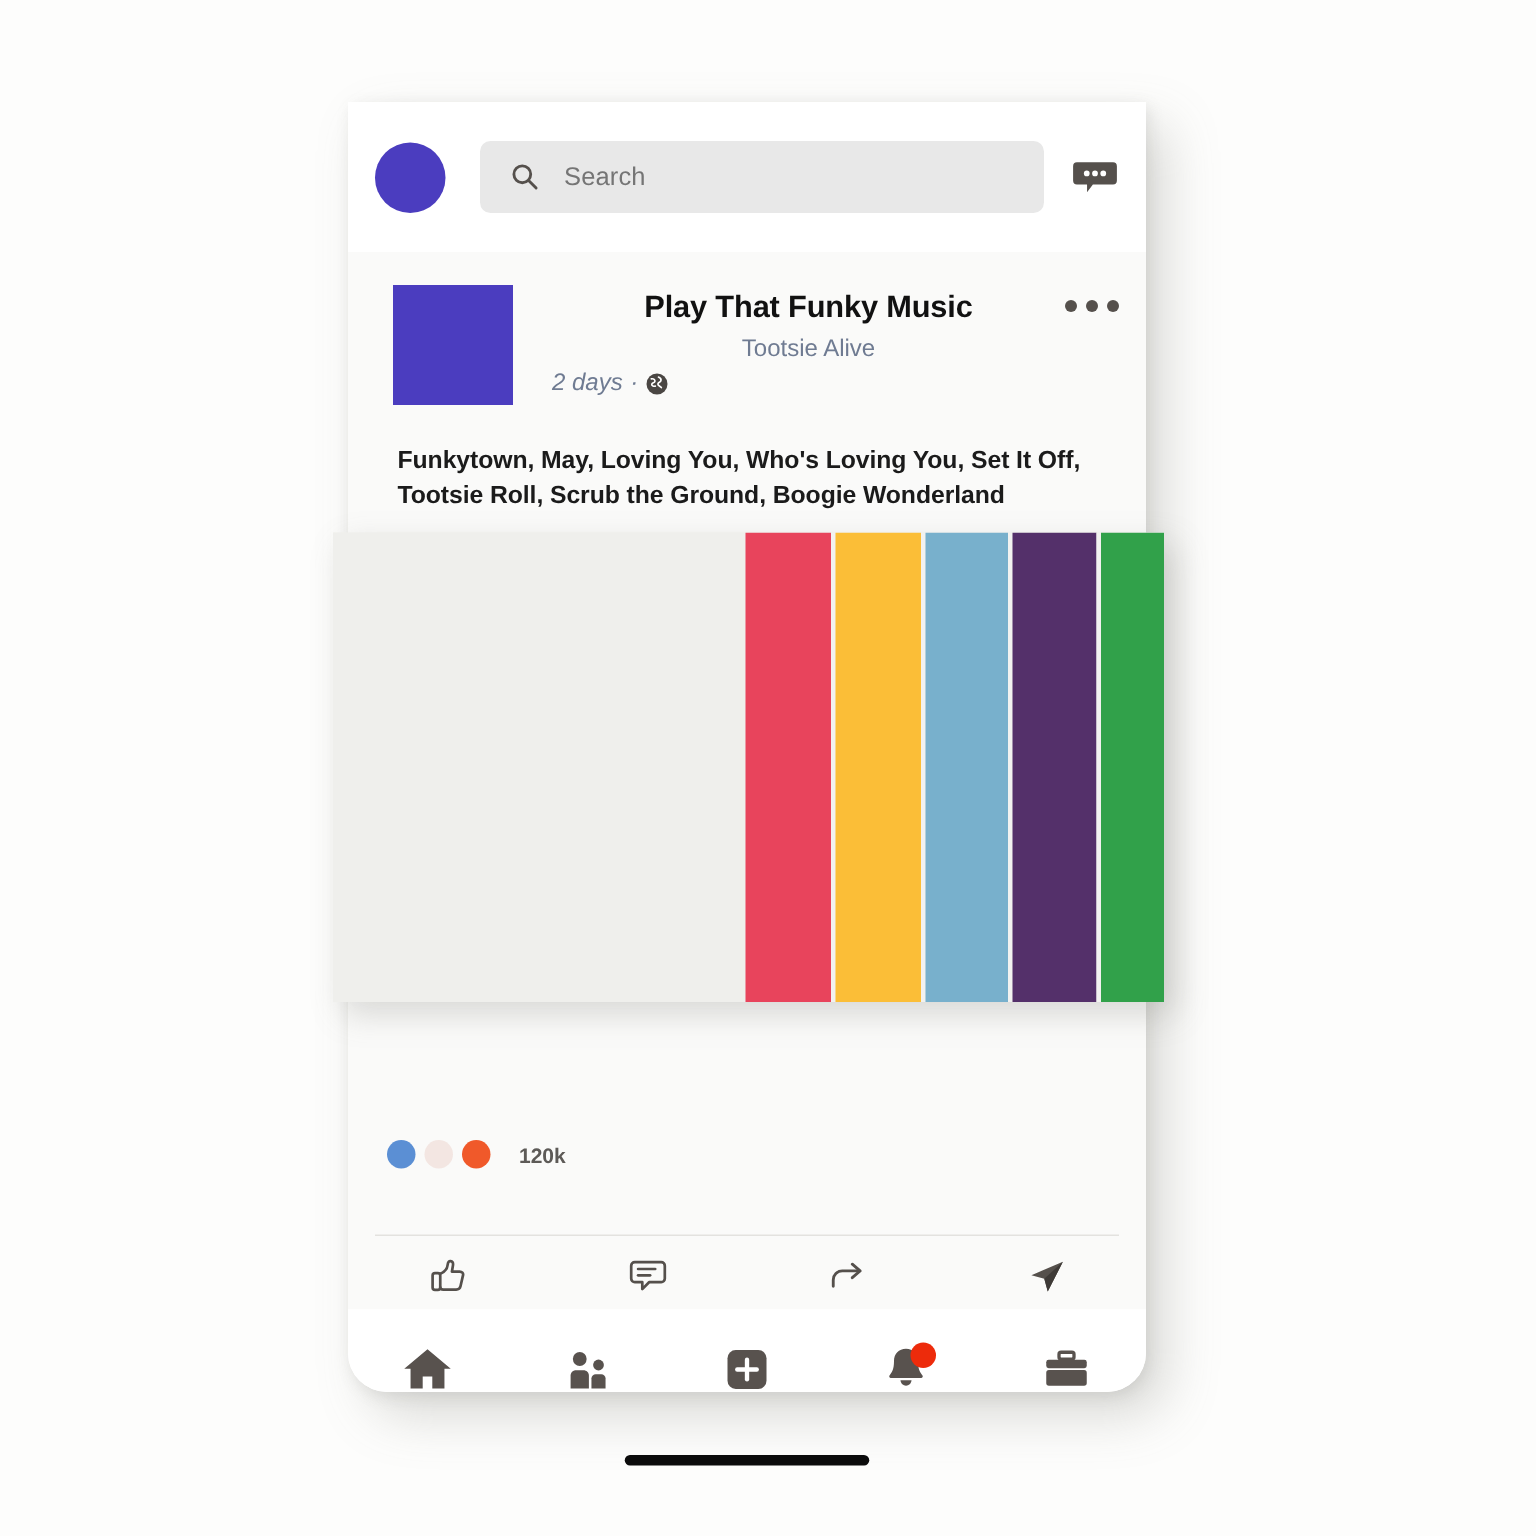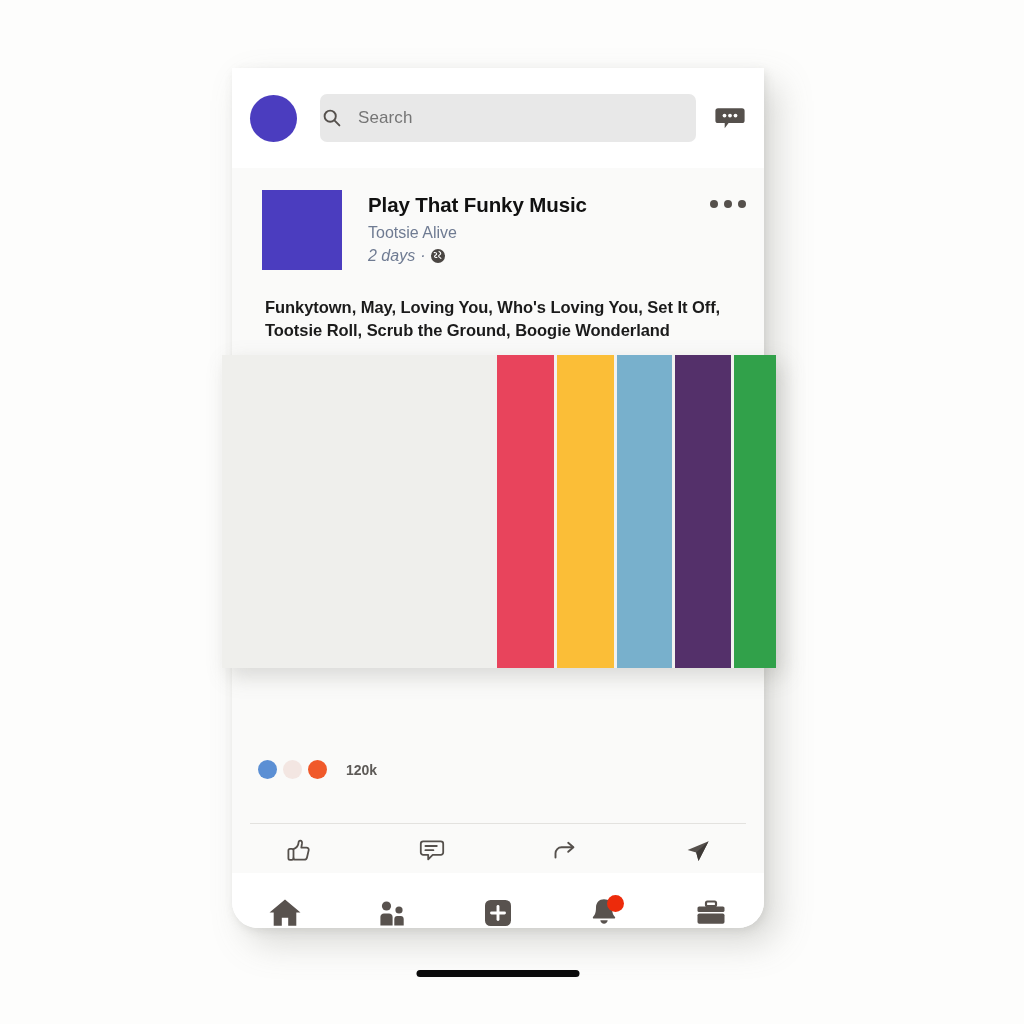--- a/index.html
+++ b/index.html
@@ -53,21 +53,21 @@
     flex: 0 0 auto;
   }
   .searchbar {
     flex: 1 1 auto;
     height: 48px;
     margin-left: 23px;
     background: #e8e8e8;
     border-radius: 7px;
     display: flex;
     align-items: center;
-    padding-left: 2px;
+    padding-left: 20px;
     box-sizing: border-box;
   }
   .search-placeholder {
     font-size: 17px;
     color: #757575;
     margin-left: 16px;
     letter-spacing: .1px;
   }
   .msg-btn {
     width: 68px;
@@ -85,20 +85,21 @@
     width: 532px;
     height: 705px;
     background: #fafaf9;
     overflow: hidden;
   }
 
   .post-head {
     display: flex;
     align-items: flex-start;
     padding: 22px 18px 0 30px;
+    text-align: center;
   }
   .post-thumb {
     width: 80px;
     height: 80px;
     background: #4b3dbf;
     flex: 0 0 auto;
   }
   .post-meta {
     margin-left: 26px;
     flex: 1 1 auto;

